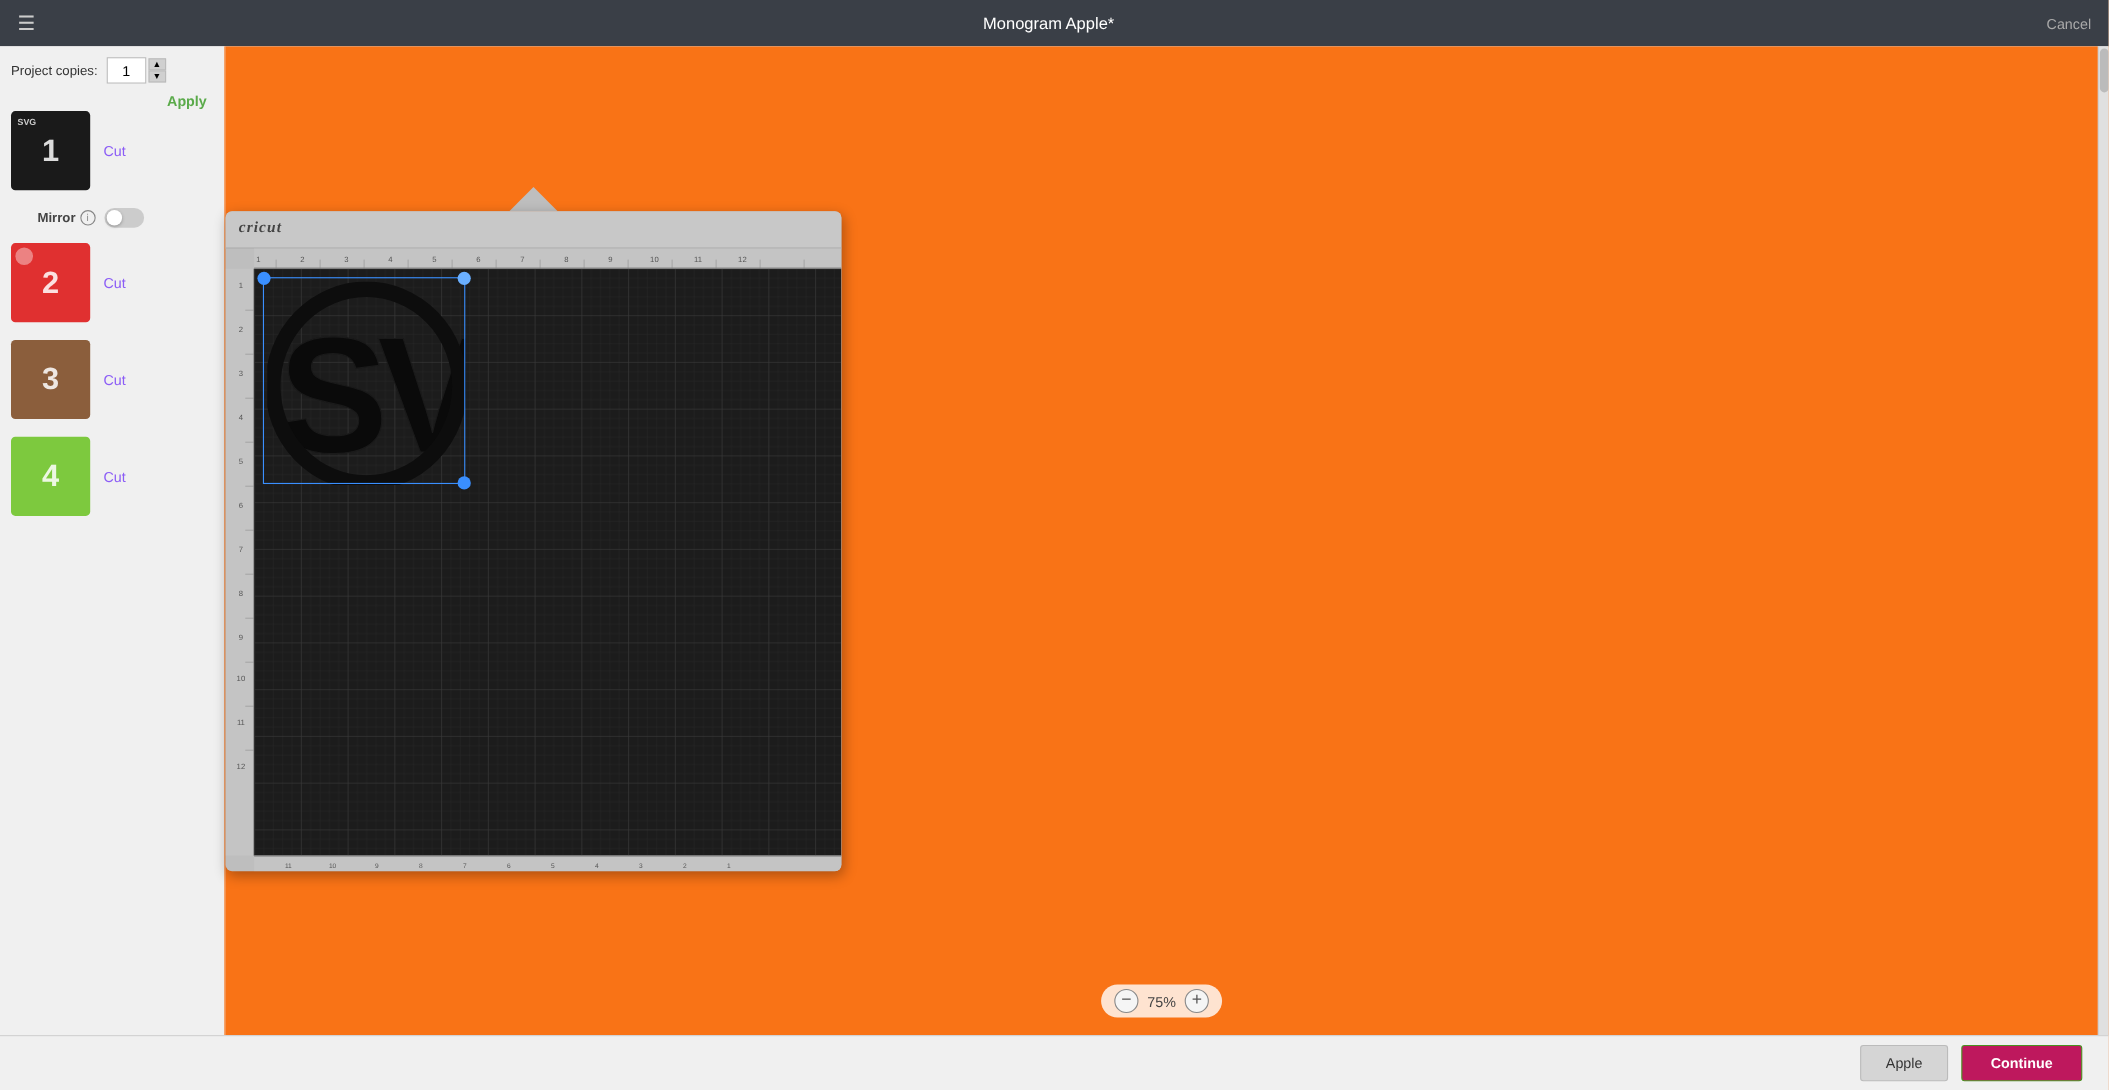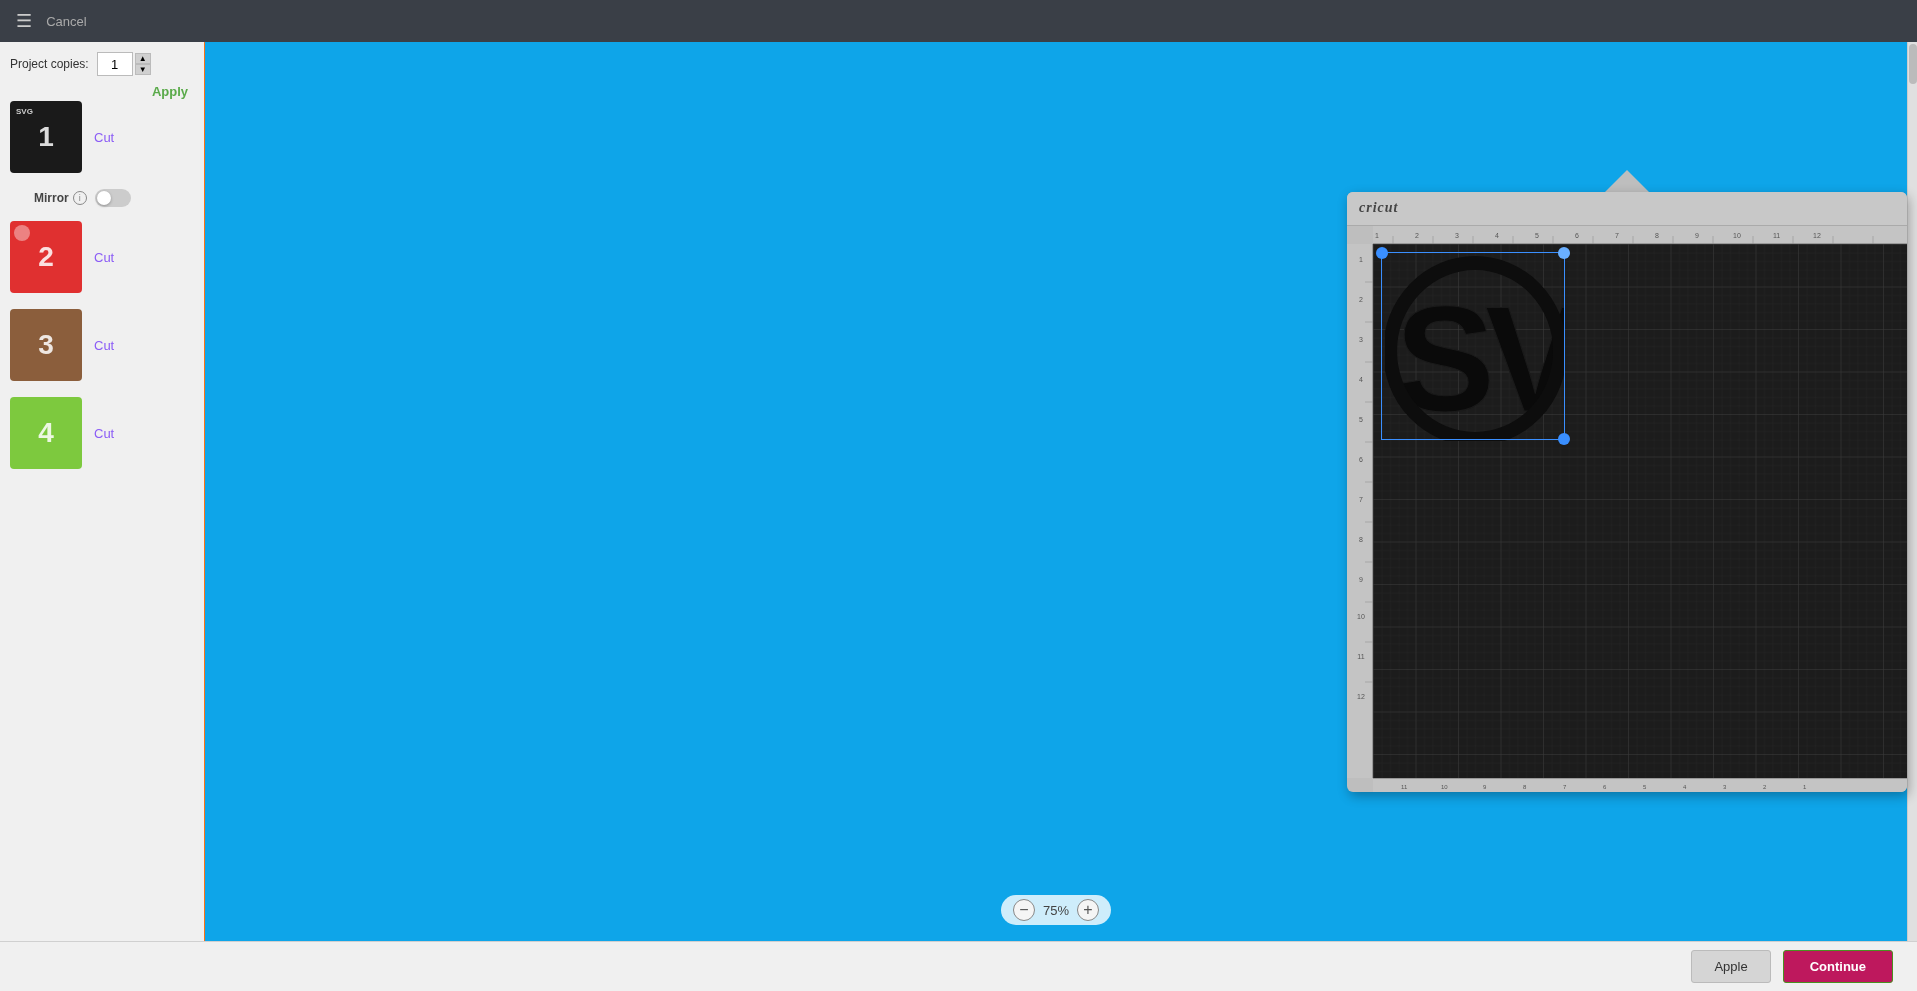--- a/index.html
+++ b/index.html
@@ -219,23 +219,23 @@
       top: 2px;
       left: 2px;
       box-shadow: 0 1px 3px rgba(0,0,0,0.3);
     }
 
     
     .canvas-area {
       flex: 1;
       display: flex;
       align-items: center;
-      justify-content: flex-end;
+      justify-content: flex-start;
       position: relative;
-      background: #0ea5e9;
+      background: #f97316;
     }
 
     .mat-container {
       position: relative;
       width: 560px;
       height: 600px;
     }
 
     
     .cricut-mat {
@@ -419,20 +419,21 @@
       font-size: 8px;
       color: #ccc;
       font-weight: bold;
     }
   </style>
 </head>
 <body>
 
 <div class="header">
   <span class="header-menu-icon">☰</span>
+  <span class="header-title">Monogram Apple*</span>
   <span class="header-maker">Cancel</span>
 </div>
 
 <div class="main">
 
   <div class="sidebar">
 
     <div class="project-copies-row">
       <span class="project-copies-label">Project copies:</span>
       <div class="copies-input-wrap">

